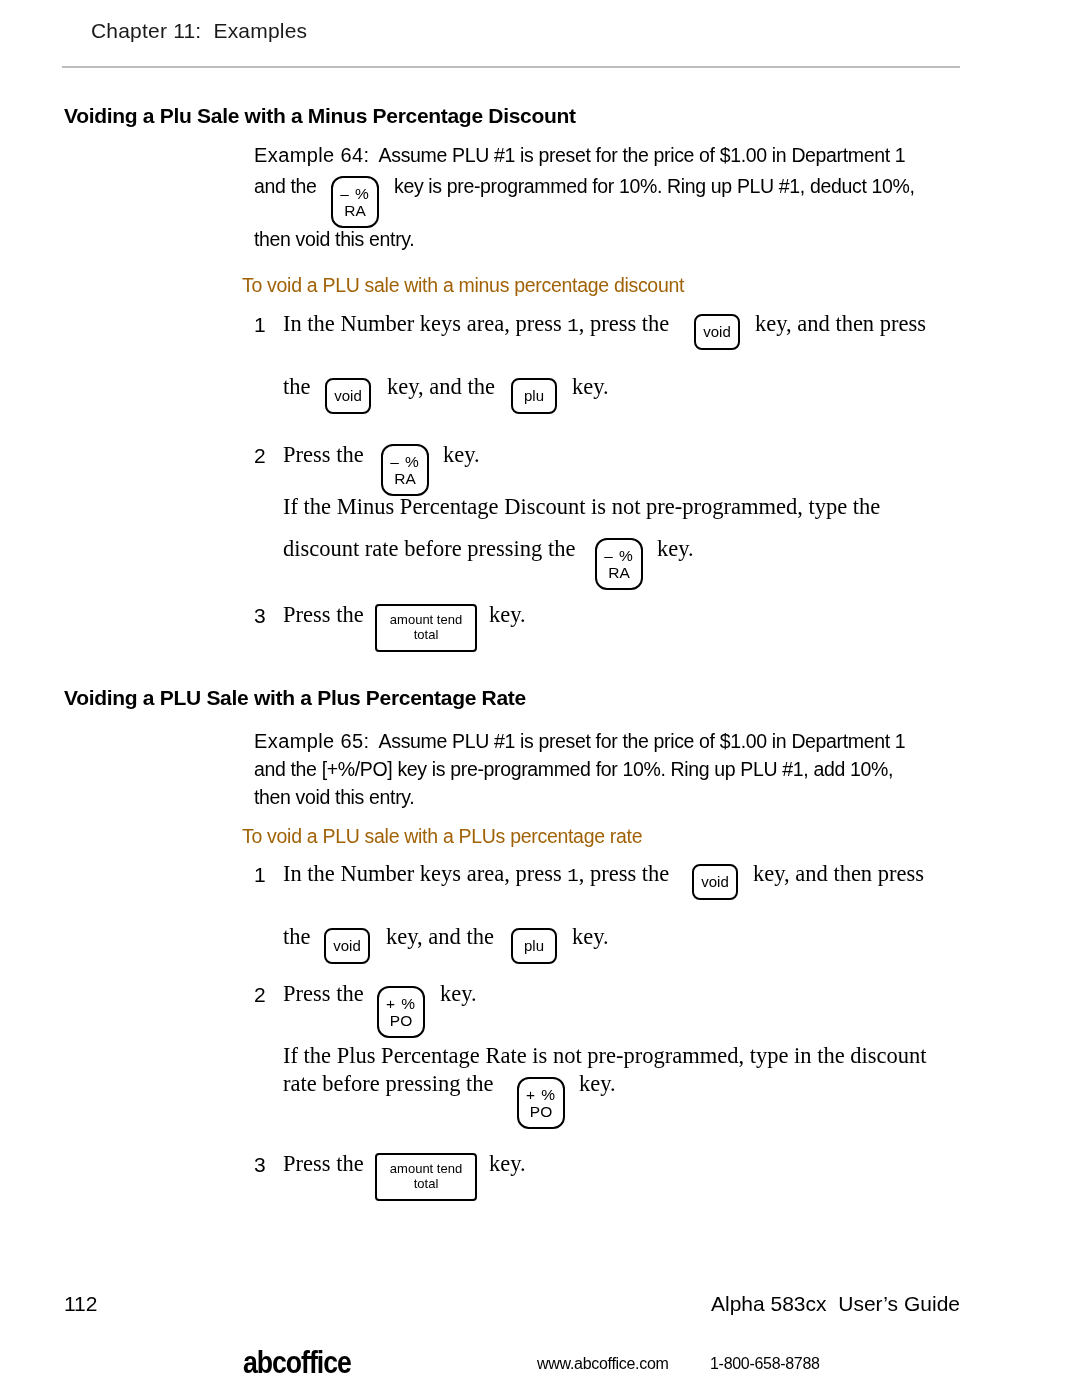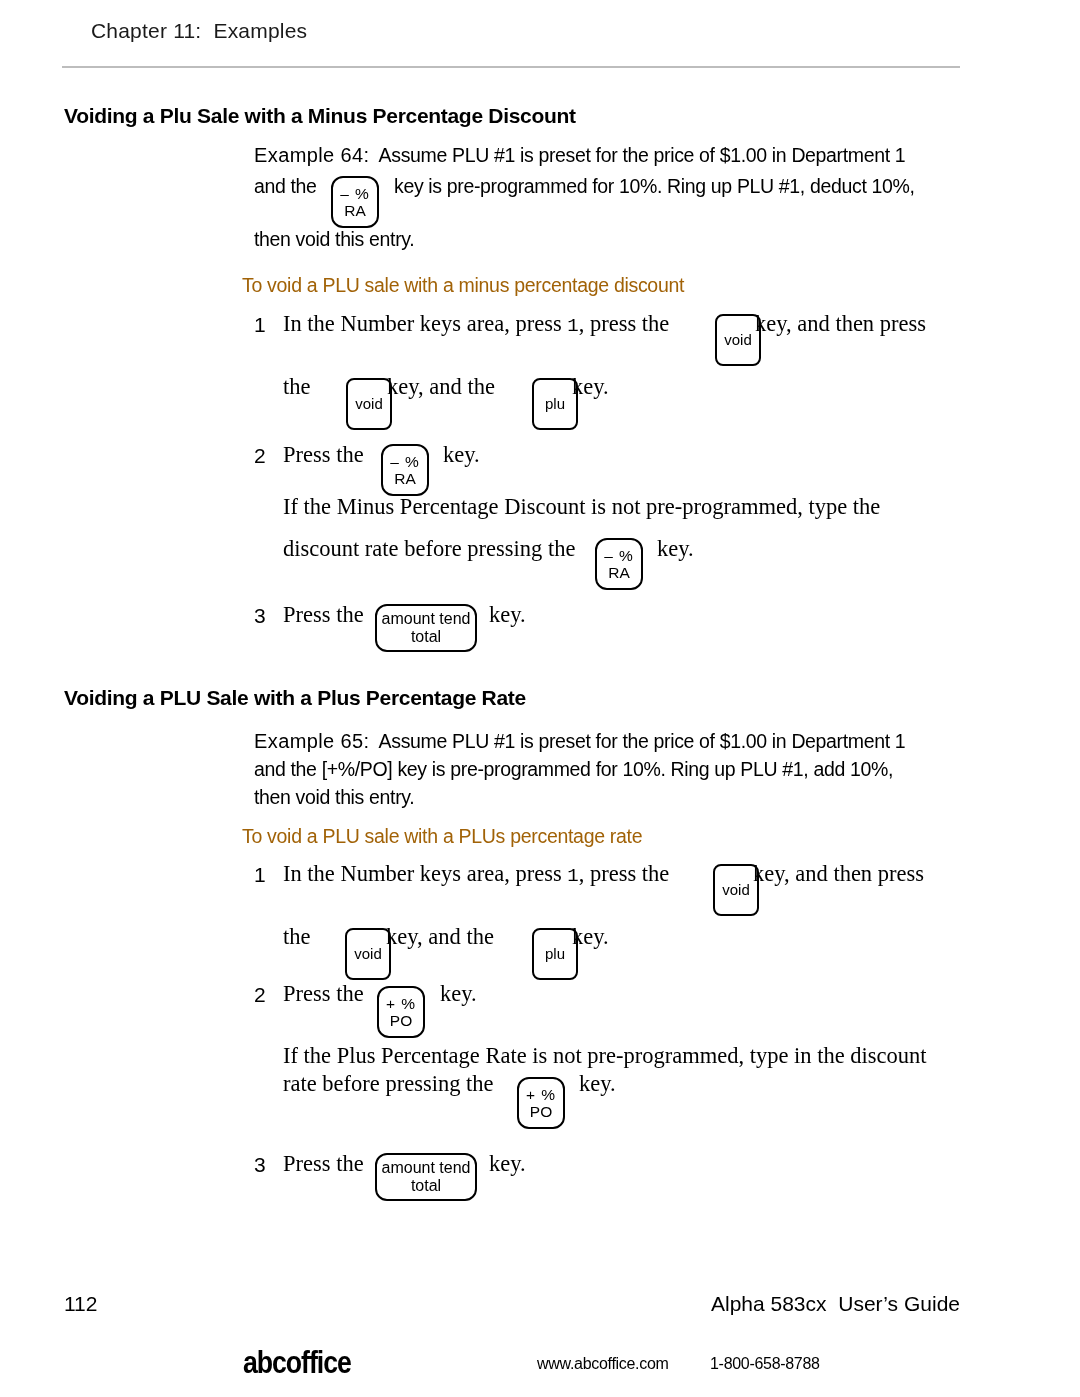--- a/index.html
+++ b/index.html
@@ -107,26 +107,26 @@
     display: flex;
     flex-direction: column;
     align-items: center;
     justify-content: center;
     line-height: 1.12;
     text-align: center;
   }
   .keycap .l1, .keycap .l2 { display: block; white-space: nowrap; }
 
   
-  .key-sm { width: 46px; height: 52px; font-size: 15px; border-radius: 8px; margin-left: 21px; }
+  .key-sm { width: 46px; height: 36px; font-size: 15px; border-radius: 8px; }
   
   .key-pct { width: 48px; height: 52px; font-size: 15.5px; border-radius: 12px; }
   .key-pct .l1 { letter-spacing: 1px; }
   
-  .key-wide { width: 102px; height: 48px; font-size: 16px; border-radius: 12px; }
+  .key-wide { width: 102px; height: 48px; font-size: 13px; border-radius: 4px; }
 
   
   .folio {
     position: absolute;
     left: 64px;
     top: 1292px;
     font-family: "Liberation Sans", sans-serif;
     font-size: 21px;
     color: #000;
   }

